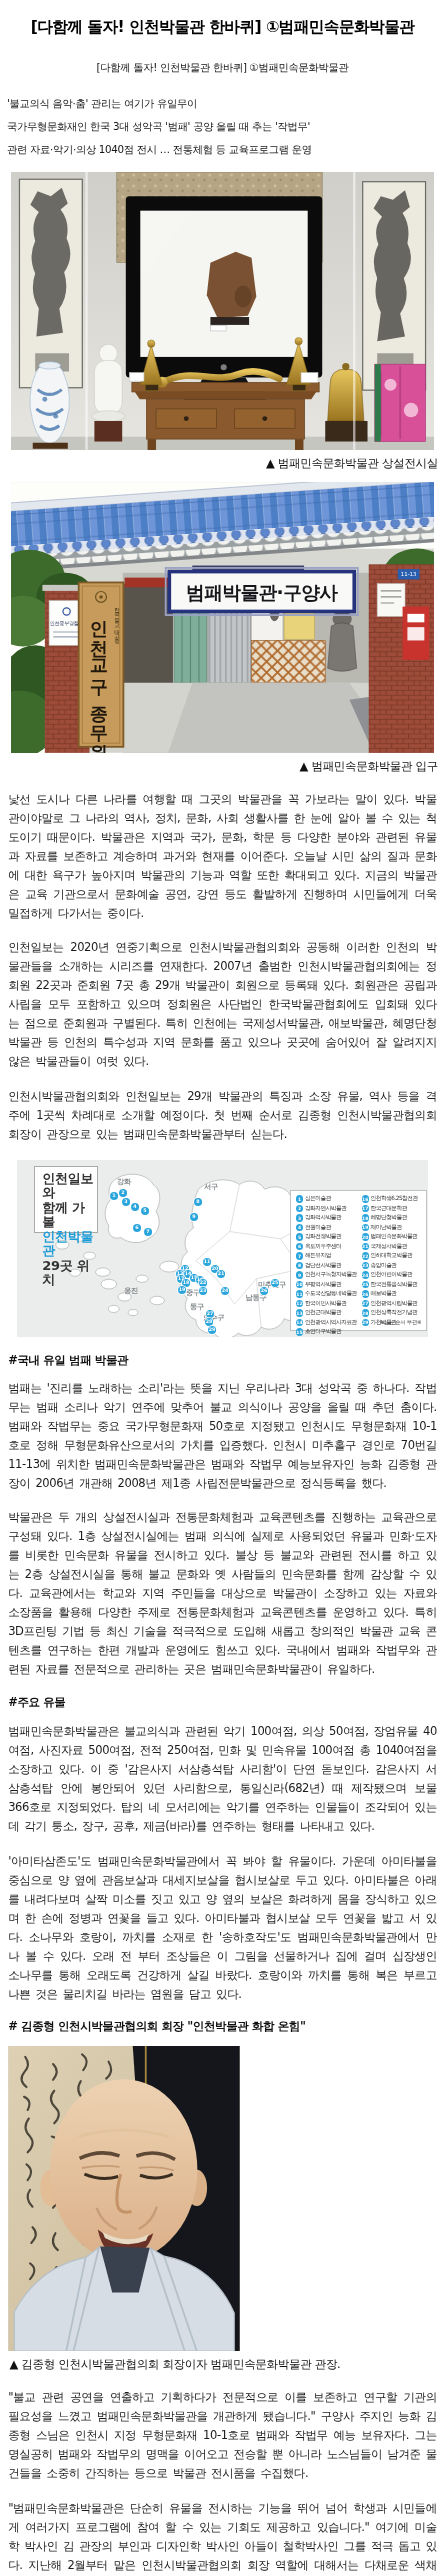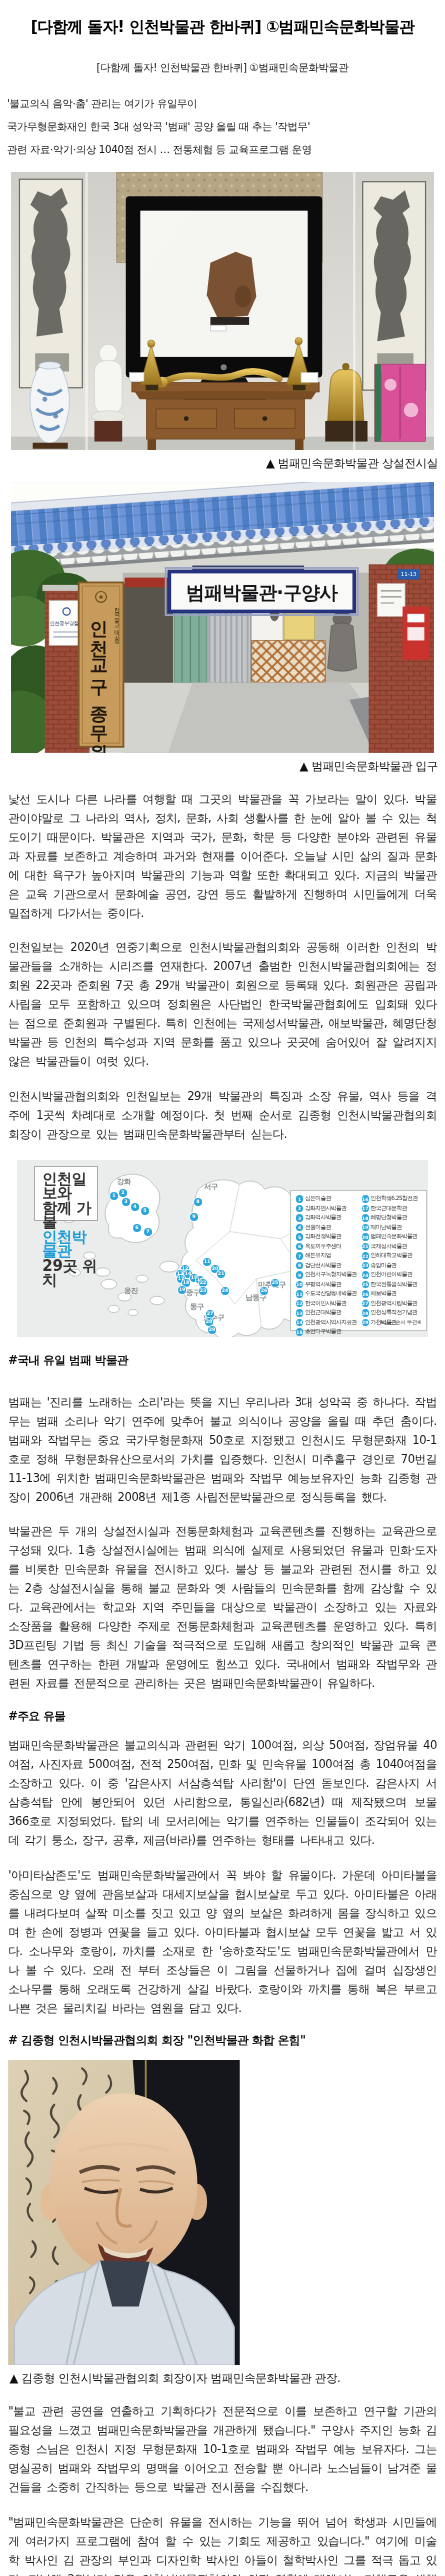--- a/index.html
+++ b/index.html
@@ -18,22 +18,22 @@
   .caption{margin:6px auto 0;font-size:11.5px;letter-spacing:-0.3px;color:#111;text-align:right;}
   .caption.left{text-align:left;padding-left:9.7px;}
 
   
   .para{font-size:11.5px;line-height:19px;letter-spacing:-0.4px;word-spacing:1.8px;text-align:justify;margin:15.7px 1.2px 0;}
   .section-h{font-size:11.5px;letter-spacing:-0.4px;margin:15.7px 1.2px 0;color:#111;}
 
   
   .map{position:relative;width:411px;height:177px;margin:15.7px auto 0;background:#ebecec;overflow:hidden;}
   .map svg{position:absolute;left:0;top:0;}
-  .map-label{position:absolute;left:17px;top:6px;width:64px;height:55px;background:#fff;border:0.6px solid #a8aba8;
-    padding:4.8px 0 0 7.3px;box-sizing:border-box;font-size:15px;font-weight:bold;line-height:14.5px;color:#333;letter-spacing:-0.3px;}
+  .map-label{position:absolute;left:17px;top:6px;width:64px;height:67px;background:#fff;border:0.6px solid #a8aba8;
+    padding:4.8px 0 0 7.3px;box-sizing:border-box;font-size:13px;font-weight:bold;line-height:14.5px;color:#333;letter-spacing:-0.3px;}
   .map-label .blue{color:#1e9cd7;}
   .region{position:absolute;transform:translate(-50%,-50%);font-size:7.3px;font-weight:bold;color:#858b8e;letter-spacing:-0.3px;white-space:nowrap;}
   .marker{position:absolute;transform:translate(-50%,-50%);width:7.9px;height:7.9px;border-radius:50%;background:#2aa5dc;
     box-shadow:0 0 0 0.9px #ffffff;color:#fff;font-size:4.8px;font-weight:bold;display:flex;align-items:center;justify-content:center;}
   .legend{position:absolute;left:273px;top:30px;width:137px;height:141px;background:#fff;border:0.6px solid #c0c3c0;box-sizing:border-box;padding:4.2px 2.4px 0 4.8px;}
   .legend-cols{display:flex;gap:3.6px;}
   .legend-col{width:65px;}
   .legend-item{display:flex;align-items:center;gap:1.8px;margin-bottom:1.5px;}
   .legend-item .num{flex:0 0 7.3px;width:7.3px;height:7.3px;border-radius:50%;background:#2aa5dc;color:#fff;font-size:4.5px;font-weight:bold;
     display:flex;align-items:center;justify-content:center;}
@@ -490,21 +490,21 @@
               <span class="num" style="background: rgb(42, 165, 220);">29</span>
               <span class="nm">가천박물관</span>
             </div>
           </div>
       </div>
       <div class="legend-foot">※싣는 순서 무관※</div>
     </div>
   </div>
 
   <h2 class="section-h">#국내 유일 범패 박물관</h2>
-  <p class="para" style="margin-top:25px">범패는 '진리를 노래하는 소리'라는 뜻을 지닌 우리나라 3대 성악곡 중 하나다. 작법무는 범패 소리나 악기 연주에 맞추어 불교 의식이나 공양을 올릴 때 추던 춤이다. 범패와 작법무는 중요 국가무형문화재 50호로 지정됐고 인천시도 무형문화재 10-1호로 정해 무형문화유산으로서의 가치를 입증했다. 인천시 미추홀구 경인로 70번길 11-13에 위치한 범패민속문화박물관은 범패와 작법무 예능보유자인 능화 김종형 관장이 2006년 개관해 2008년 제1종 사립전문박물관으로 정식등록을 했다.</p>
+  <p class="para" style="margin-top:11px">범패는 '진리를 노래하는 소리'라는 뜻을 지닌 우리나라 3대 성악곡 중 하나다. 작법무는 범패 소리나 악기 연주에 맞추어 불교 의식이나 공양을 올릴 때 추던 춤이다. 범패와 작법무는 중요 국가무형문화재 50호로 지정됐고 인천시도 무형문화재 10-1호로 정해 무형문화유산으로서의 가치를 입증했다. 인천시 미추홀구 경인로 70번길 11-13에 위치한 범패민속문화박물관은 범패와 작법무 예능보유자인 능화 김종형 관장이 2006년 개관해 2008년 제1종 사립전문박물관으로 정식등록을 했다.</p>
   <p class="para">박물관은 두 개의 상설전시실과 전통문화체험과 교육콘텐츠를 진행하는 교육관으로 구성돼 있다. 1층 상설전시실에는 범패 의식에 실제로 사용되었던 유물과 민화·도자를 비롯한 민속문화 유물을 전시하고 있다. 불상 등 불교와 관련된 전시를 하고 있는 2층 상설전시실을 통해 불교 문화와 옛 사람들의 민속문화를 함께 감상할 수 있다. 교육관에서는 학교와 지역 주민들을 대상으로 박물관이 소장하고 있는 자료와 소장품을 활용해 다양한 주제로 전통문화체험과 교육콘텐츠를 운영하고 있다. 특히 3D프린팅 기법 등 최신 기술을 적극적으로 도입해 새롭고 창의적인 박물관 교육 콘텐츠를 연구하는 한편 개발과 운영에도 힘쓰고 있다. 국내에서 범패와 작법무와 관련된 자료를 전문적으로 관리하는 곳은 범패민속문화박물관이 유일하다.</p>
 
   <h2 class="section-h">#주요 유물</h2>
   <p class="para" style="margin-top:12px">범패민속문화박물관은 불교의식과 관련된 악기 100여점, 의상 50여점, 장엄유물 40여점, 사진자료 500여점, 전적 250여점, 민화 및 민속유물 100여점 총 1040여점을 소장하고 있다. 이 중 '감은사지 서삼층석탑 사리함'이 단연 돋보인다. 감은사지 서삼층석탑 안에 봉안되어 있던 사리함으로, 통일신라(682년) 때 제작됐으며 보물 366호로 지정되었다. 탑의 네 모서리에는 악기를 연주하는 인물들이 조각되어 있는데 각기 퉁소, 장구, 공후, 제금(바라)를 연주하는 형태를 나타내고 있다.</p>
   <p class="para">'아미타삼존도'도 범패민속문화박물관에서 꼭 봐야 할 유물이다. 가운데 아미타불을 중심으로 양 옆에 관음보살과 대세지보살을 협시보살로 두고 있다. 아미타불은 아래를 내려다보며 살짝 미소를 짓고 있고 양 옆의 보살은 화려하게 몸을 장식하고 있으며 한 손에 정병과 연꽃을 들고 있다. 아미타불과 협시보살 모두 연꽃을 밟고 서 있다. 소나무와 호랑이, 까치를 소재로 한 '송하호작도'도 범패민속문화박물관에서 만나 볼 수 있다. 오래 전 부터 조상들은 이 그림을 선물하거나 집에 걸며 십장생인 소나무를 통해 오래도록 건강하게 살길 바랐다. 호랑이와 까치를 통해 복은 부르고 나쁜 것은 물리치길 바라는 염원을 담고 있다.</p>
 
   <h2 class="section-h"># 김종형 인천시박물관협의회 회장 "인천박물관 화합 온힘"</h2>
 
   <figure class="photo" style="width:232px;height:305px;margin:12px 0 0 1.2px">
     <svg width="232" height="305" viewBox="0 0 383 505">

